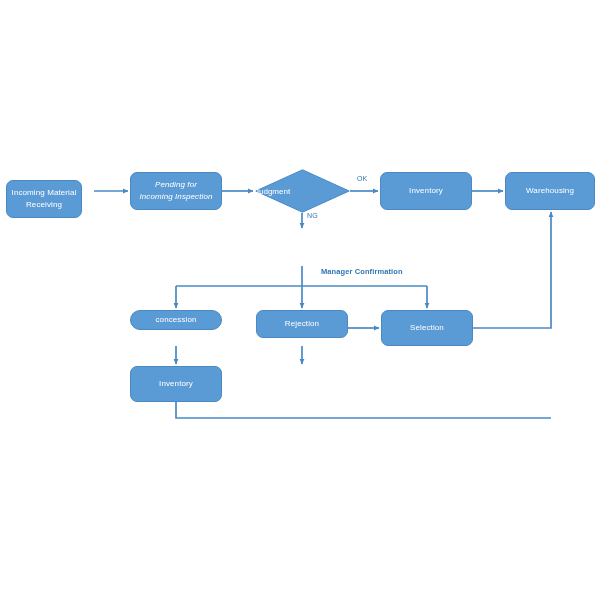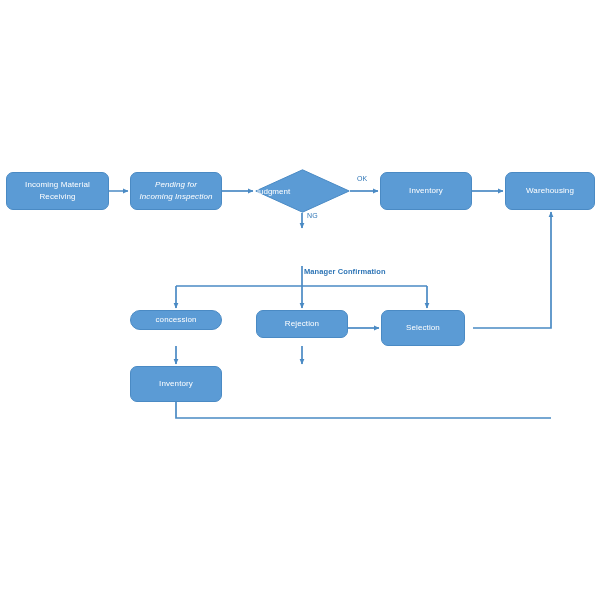--- a/index.html
+++ b/index.html
@@ -73,20 +73,21 @@
     position: absolute;
     color: #2E75B6;
     font-size: 7px;
     white-space: nowrap;
     letter-spacing: 0.1px;
   }
   .edge-label.bold {
     font-weight: bold;
     color: #2E75B6;
     font-size: 7.5px;
+    padding-left: 17px;
   }
 </style>
 </head>
 <body>
 
 <div id="canvas">
 
   <svg id="wires" viewBox="0 0 600 600" xmlns="http://www.w3.org/2000/svg">
     <defs>
       <marker id="arrow" markerWidth="6" markerHeight="6" refX="5" refY="3" orient="auto" markerUnits="userSpaceOnUse">
@@ -116,21 +117,21 @@
       <line x1="302" y1="346" x2="302" y2="364" marker-end="url(#arrow)"></line>
 
       <line x1="348" y1="328" x2="379" y2="328" marker-end="url(#arrow)"></line>
 
       <path d="M473,328 L551,328 L551,212" marker-end="url(#arrow)"></path>
 
       <path d="M176,402 L176,418 L551,418"></path>
     </g>
   </svg>
 
-  <div class="node" style="left:6px;  top:172px; width:103px;  height:38px;">
+  <div class="node" style="left:6px;  top:180px; width:76px;  height:38px;">
     <span class="lines">
       <span>Incoming Material</span>
       <span>Receiving</span>
     </span>
   </div>
 
   <div class="node" style="left:130px; top:172px; width:92px; height:38px;font-style:italic;">
     <span class="lines">
       <span>Pending for</span>
       <span>Incoming Inspection</span>
@@ -162,21 +163,21 @@
       <span>concession</span>
     </span>
   </div>
 
   <div class="node" style="left:256px; top:310px; width:92px; height:28px;text-align:right;">
     <span class="lines">
       <span>Rejection</span>
     </span>
   </div>
 
-  <div class="node" style="left:381px; top:310px; width:84px; height:36px;">
+  <div class="node" style="left:381px; top:310px; width:92px; height:36px;">
     <span class="lines">
       <span>Selection</span>
     </span>
   </div>
 
   <div class="node" style="left:130px; top:366px; width:92px; height:36px;">
     <span class="lines">
       <span>Inventory</span>
     </span>
   </div>

